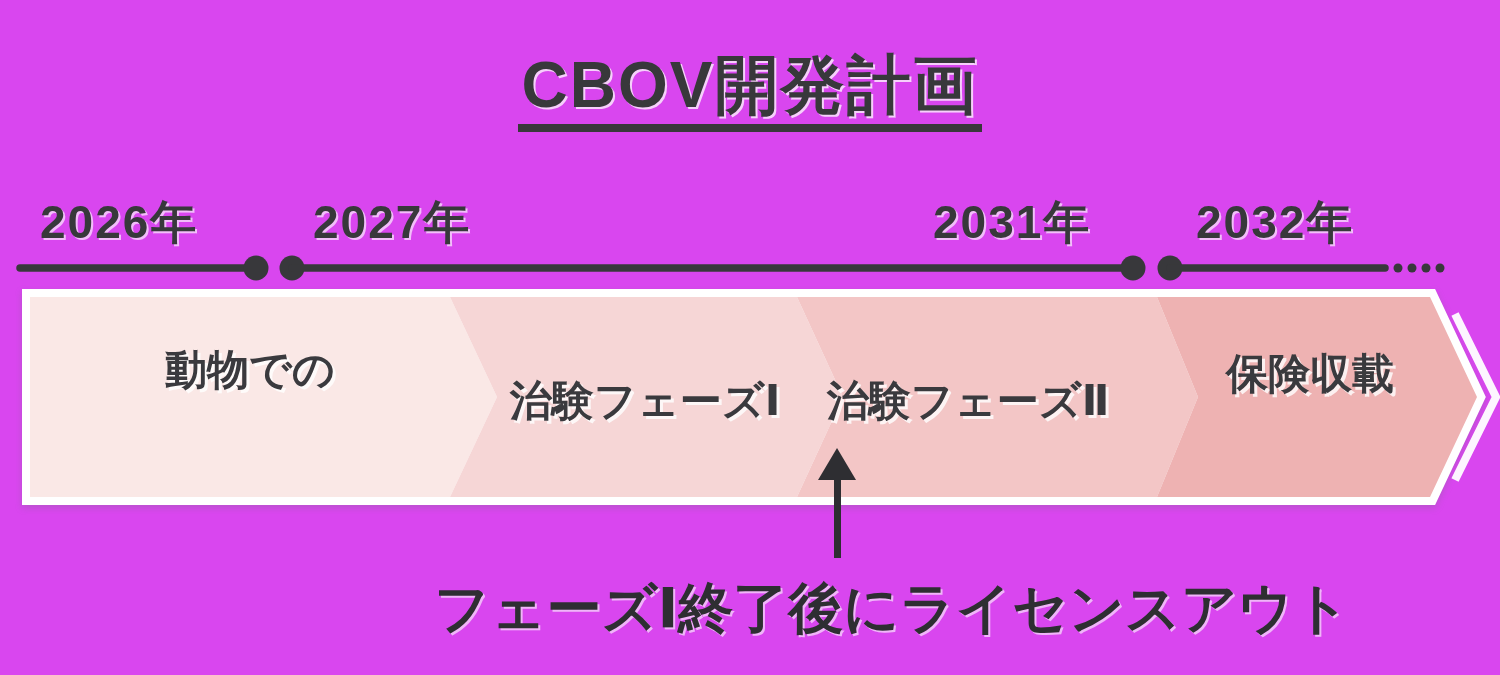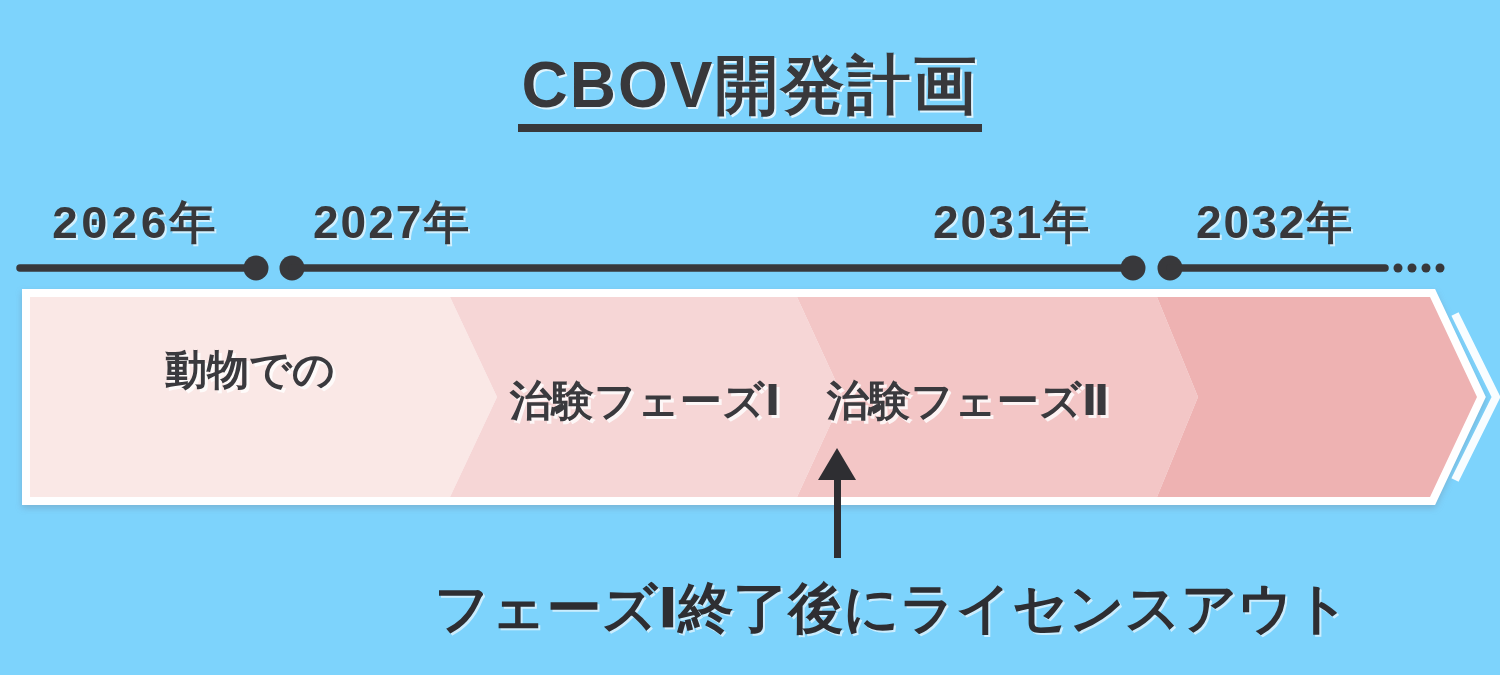--- a/index.html
+++ b/index.html
@@ -5,21 +5,21 @@
   html, body {
     margin: 0;
     padding: 0;
     background: #edeef2;
     font-family: "Liberation Sans", "DejaVu Sans", sans-serif;
   }
   .canvas {
     position: relative;
     width: 1500px;
     height: 675px;
-    background: #7dd3fc;
+    background: #d946ef;
     overflow: hidden;
   }
   .page-title {
     position: absolute;
     left: 0; top: 42px;
     width: 1500px;
     text-align: center;
     font-size: 64px;
     font-weight: bold;
     color: #38383b;
@@ -35,21 +35,21 @@
   .year-label {
     position: absolute;
     top: 192px;
     font-size: 46px;
     font-weight: bold;
     color: #38383b;
     letter-spacing: 2px;
     text-shadow: 2px 2px 0 rgba(255,255,255,0.65);
     white-space: nowrap;
   }
-  .year-2026 { left: 51px; font-family: Liberation Mono, monospace; }
+  .year-2026 { left: 40px; }
   .year-2027 { left: 313px; }
   .year-2031 { left: 933px; }
   .year-2032 { left: 1196px; }
   .diagram-svg {
     position: absolute;
     left: 0; top: 0;
     width: 1500px; height: 675px;
   }
   .phase-label {
     position: absolute;
@@ -135,19 +135,20 @@
   <div class="phase-label phase-label-1">
     <div>動物での</div>
   </div>
   <div class="phase-label phase-label-2">
     <div>治験フェーズⅠ</div>
   </div>
   <div class="phase-label phase-label-3">
     <div>治験フェーズⅡ</div>
   </div>
   <div class="phase-label phase-label-4">
+    <div>保険収載</div>
   </div>
 
   <div class="annotation-arrow-head"></div>
   <div class="annotation-arrow-shaft"></div>
   <div class="annotation-text">フェーズⅠ終了後にライセンスアウト</div>
 
 </div>
 
 </body></html>

